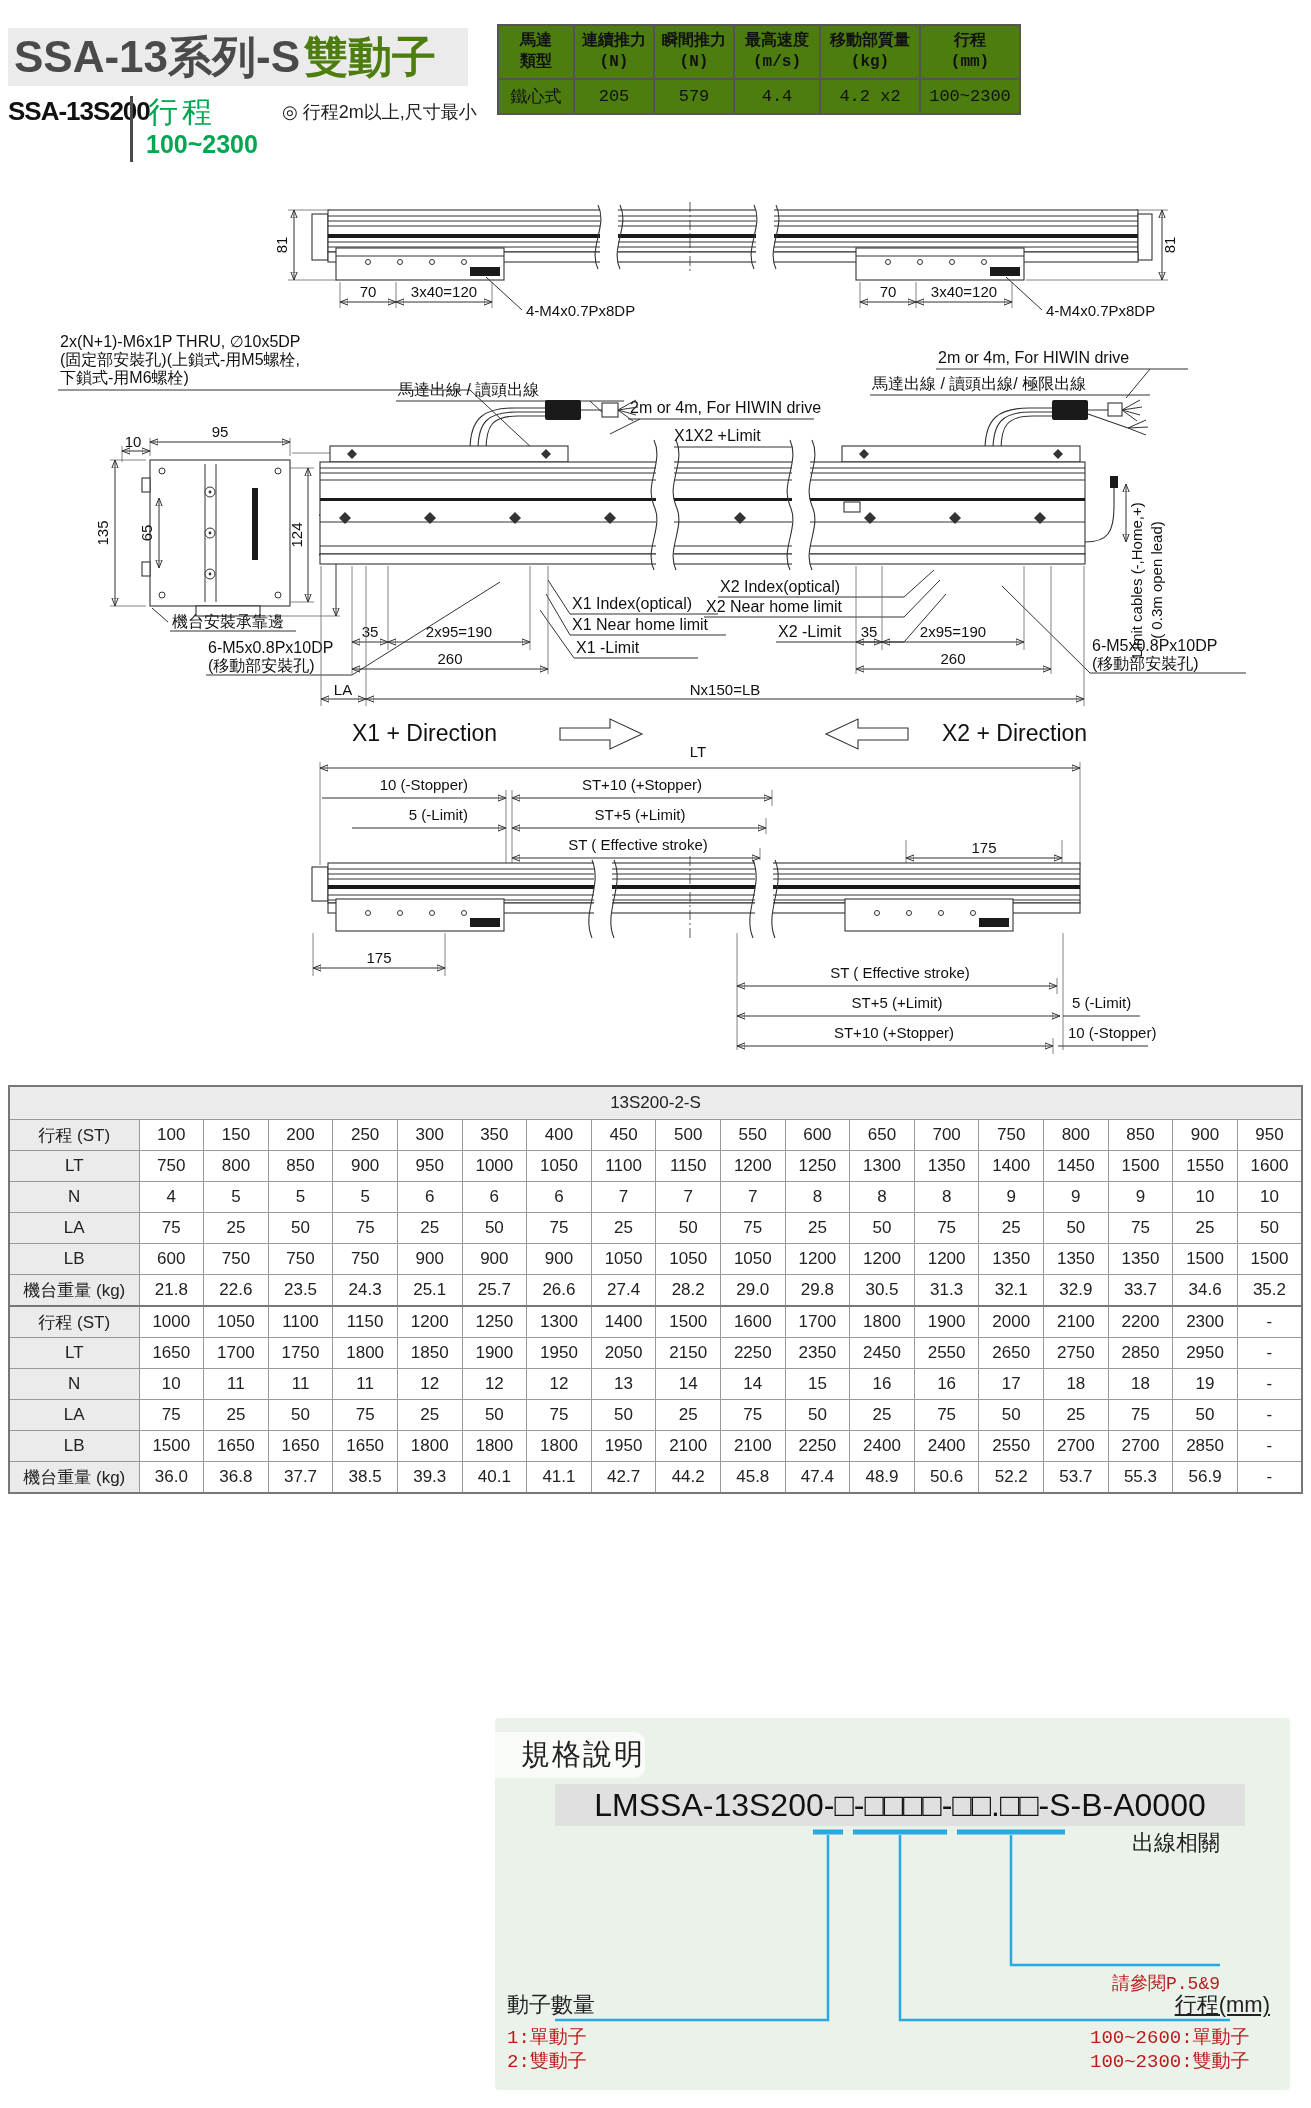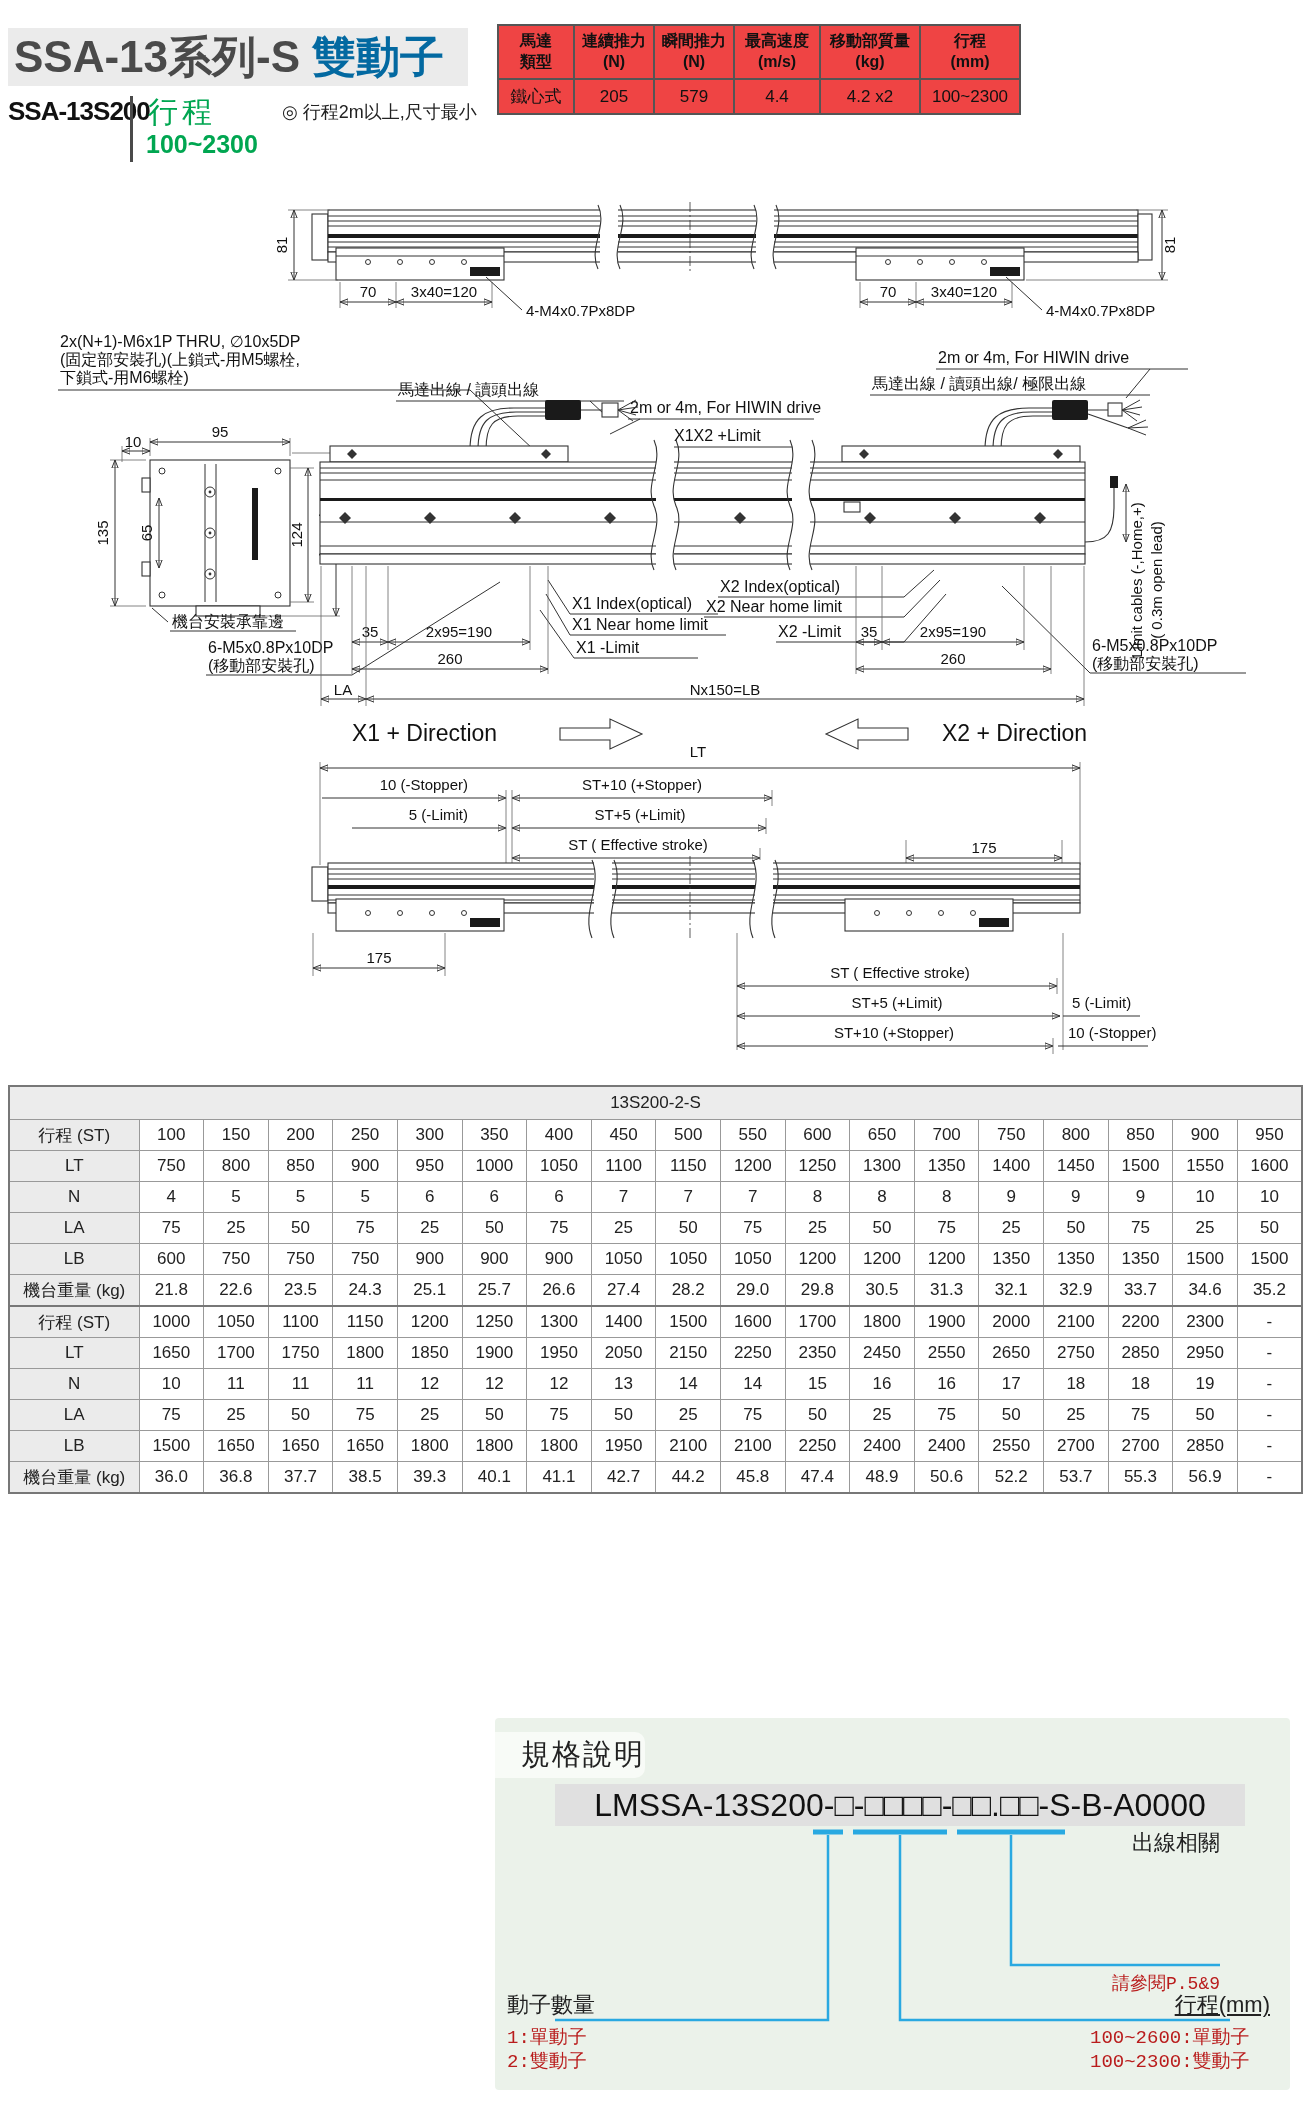--- a/index.html
+++ b/index.html
@@ -3,28 +3,28 @@
 <meta charset="utf-8">
 <style>
   html,body{margin:0;padding:0;}
   body{width:1311px;height:2108px;position:relative;background:#fff;
        font-family:"Liberation Sans","DejaVu Sans",sans-serif;color:#1a1a1a;overflow:hidden;}
   .abs{position:absolute;}
   
   .title-band{left:8px;top:28px;width:460px;height:58px;background:#ebebeb;
               display:flex;align-items:center;padding-left:6px;box-sizing:border-box;
               font-size:44px;font-weight:bold;color:#4a4a4a;white-space:nowrap;}
-  .title-accent{color:#0369a1;margin-left:12px;}
+  .title-accent{color:#4d7c0f;margin-left:4px;}
   .model-code{left:8px;top:96px;font-size:26px;font-weight:bold;letter-spacing:-1px;color:#111;}
   .hdr-divider{left:130px;top:96px;width:3px;height:66px;background:#4a4a4a;}
   .stroke-lab{left:148px;top:92px;font-size:30px;color:#00A651;letter-spacing:4px;}
   .stroke-range{left:146px;top:130px;font-size:25px;font-weight:bold;color:#00A651;}
   .hdr-note{left:282px;top:100px;font-size:18px;color:#222;}
   
-  .spec-table{position:absolute;left:497px;top:24px;border-collapse:collapse;background:#ef4444;}
+  .spec-table{position:absolute;left:497px;top:24px;border-collapse:collapse;background:#4d7c0f;font-family:Liberation Mono, monospace;}
   .spec-table th,.spec-table td{border:2px solid #555;text-align:center;padding:0 3px;}
   .spec-table th{height:52px;font-size:16px;line-height:1.3;font-weight:bold;color:#111;}
   .spec-table td{height:33px;font-size:17px;color:#111;}
   
   #drawing{position:absolute;left:0;top:150px;}
   #drawing line{stroke:#333;stroke-width:1;}
   #drawing path{fill:none;stroke:#333;stroke-width:1.1;}
   #drawing rect{fill:#fff;stroke:#333;stroke-width:1.1;}
   #drawing circle{fill:#fff;stroke:#333;stroke-width:1;}
   #drawing .dk{fill:#1a1a1a;stroke:none;}

